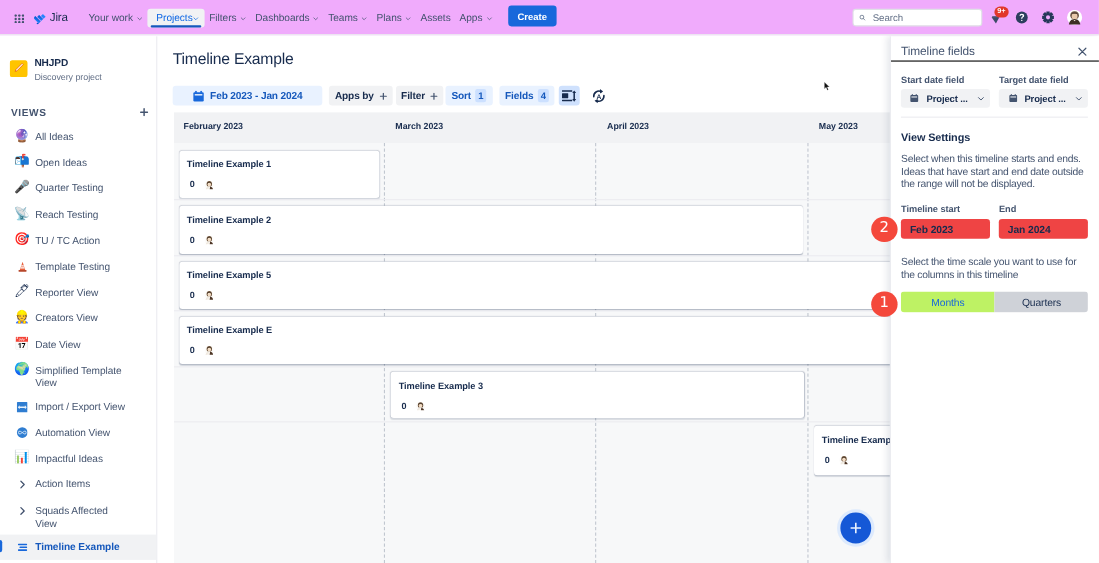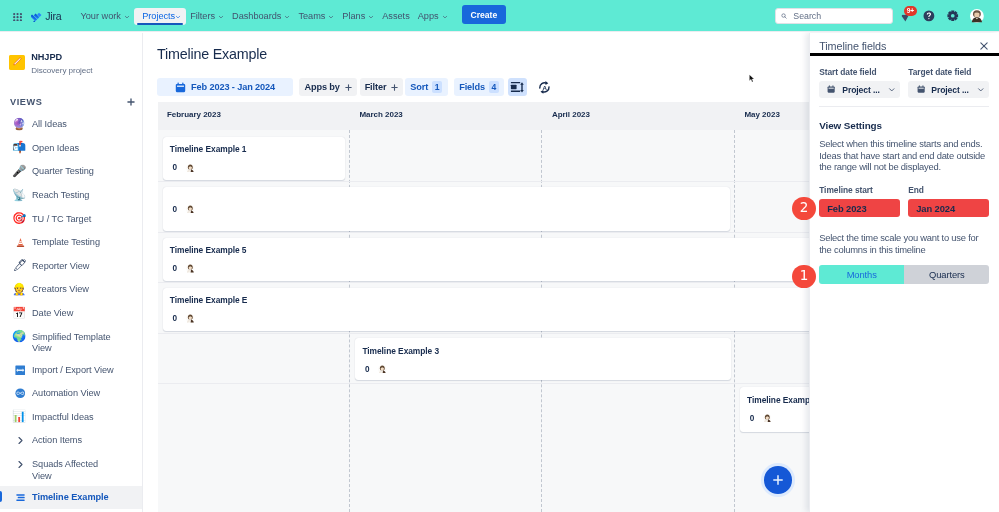--- a/index.html
+++ b/index.html
@@ -1,21 +1,21 @@
 <!DOCTYPE html>
 <html><head>
 <meta charset="utf-8">
 <title>Timeline Example - Jira</title>
 <style>
   *{box-sizing:border-box;margin:0;padding:0}
   html,body{width:999px;height:512px;overflow:hidden}
   body{font-family:"Liberation Sans",sans-serif;font-size:12px;color:#172B4D;background:#fff;-webkit-font-smoothing:antialiased;text-rendering:optimizeLegibility}
 
   
-  .topnav{position:absolute;left:0;top:0;width:999px;height:32px;background:#5eead4;border-bottom:1px solid #EBECF0;display:flex;align-items:center;z-index:30}
+  .topnav{position:absolute;left:0;top:0;width:999px;height:32px;background:#f0abfc;border-bottom:1px solid #EBECF0;display:flex;align-items:center;z-index:30}
   .appsw{position:absolute;left:13px;top:12.5px;width:9.1px;height:8.4px;display:flex;align-items:center;justify-content:center;border-radius:3px;cursor:pointer}
   .appsw svg{display:block}
   .jiralogo{position:absolute;left:31.2px;top:11px;display:flex;align-items:center;gap:3.4px;height:11px;cursor:pointer}
   .jiralogo .lg{width:10.7px;height:10.7px;display:block;margin-top:0.8px}
   .jiralogo .tx{font-size:10.6px;font-weight:400;color:#172B4D;letter-spacing:-.2px;line-height:11px}
   .navitems{position:absolute;left:76.5px;top:0;display:flex;align-items:center;height:32px}
   .navitem{position:relative;display:flex;align-items:center;gap:3px;height:32px;padding:0 4.0px;font-size:9.2px;color:#42526E;cursor:pointer;white-space:nowrap;letter-spacing:-.02px}
   .navitem.sel{color:#0C66E4;font-weight:500}
   .navitem .ul{position:absolute;left:3px;right:3px;bottom:0;height:2px;background:#1558BC;border-radius:1px}
   .chev{width:6px;height:6px;display:block;margin-top:1px}
@@ -64,39 +64,39 @@
   .vline{position:absolute;top:0;bottom:0;width:0;border-left:1px dashed #C1C7D0}
   .card{position:absolute;background:#fff;border-radius:3px;box-shadow:0 1px 1px rgba(9,30,66,.13),0 0 1px rgba(9,30,66,.18);padding:8.3px 10px 0 7px;overflow:hidden}
   .card .ct{font-size:8.4px;font-weight:700;color:#172B4D;line-height:9px;white-space:nowrap;letter-spacing:-.05px}
   .card .cm{display:flex;align-items:center;gap:8.5px;margin-top:9px;padding-left:2.7px}
   .card .cm .num{font-size:8.2px;color:#172B4D;font-weight:600;line-height:9px}
   .rowsep{position:absolute;left:0;width:1200px;height:1px;background:#EBECF0}
   .fab{position:absolute;width:27.7px;height:27.7px;border-radius:50%;background:#1558D6;display:flex;align-items:center;justify-content:center;box-shadow:0 0 0 3px rgba(219,233,253,.95);cursor:pointer;z-index:8}
 
   
   .rpanel{position:absolute;right:0;top:33px;width:190px;bottom:0;background:#fff;box-shadow:-3px 0 6px rgba(9,30,66,.10);border-left:1px solid #EBECF0;z-index:20}
-  .rphead{height:18px;display:flex;align-items:center;padding:0 9.6px 0 9.2px;border-bottom:3px solid #000000;margin-top:5px;padding-bottom:0}
+  .rphead{height:18px;display:flex;align-items:center;padding:0 9.6px 0 9.2px;border-bottom:1px solid #000000;margin-top:5px;padding-bottom:0}
   .rphead .t{font-size:10.8px;font-weight:500;color:#44546F;flex:1;letter-spacing:-.1px}
   .rpbody{padding:11.5px 9.6px 0 9.2px}
   .fgrp{display:flex;gap:7.8px}
   .fld{flex:1;min-width:0}
   .flbl{font-size:8.4px;font-weight:700;color:#44546F;margin-bottom:4.6px;white-space:nowrap;letter-spacing:-.05px;line-height:9px}
   .sel{height:17px;background:#F1F2F4;border-radius:3px;display:flex;align-items:center;gap:0;padding:0 5px 0 8.3px;cursor:pointer}
   .sel .spc{flex:1}
   .sel .v{font-size:8.6px;color:#172B4D;font-weight:700;flex:0 0 auto;overflow:hidden;white-space:nowrap;margin-left:6.5px;letter-spacing:-.1px}
   .hr{height:1px;background:#EBECF0;margin:8px 0 0 0}
   .sectitle{font-size:9.9px;font-weight:700;color:#172B4D;margin:13px 0 0 0;line-height:11px;letter-spacing:-.1px}
   .desc{font-size:9.4px;color:#44546F;line-height:11.6px;letter-spacing:-.22px;margin-top:7px}
   .dgrp{display:flex;gap:7.8px;margin-top:13px}
   .dfld{flex:1}
   .dlbl{font-size:8.4px;font-weight:700;color:#44546F;margin-bottom:4.6px;line-height:9px;letter-spacing:-.05px}
   .dval{height:18px;background:#ef4444;border-radius:3px;display:flex;align-items:center;padding:0 8px;font-size:9.4px;color:#172B4D;font-weight:600;cursor:pointer;letter-spacing:-.1px}
   .seg{display:flex;margin-top:9px;border-radius:3px;overflow:hidden}
   .seg .sg{flex:1;height:19.5px;display:flex;align-items:center;justify-content:center;font-size:9.4px;cursor:pointer;letter-spacing:-.1px}
-  .seg .sg.on{background:#5eead4;color:#1868DB;font-weight:500}
+  .seg .sg.on{background:#bef264;color:#1868DB;font-weight:500}
   .seg .sg.off{background:#CFD2D8;color:#172B4D;font-weight:400}
   .stepbadge{position:absolute;width:23.5px;height:23.5px;border-radius:50%;background:#F4483B;color:#fff;font-size:13.5px;font-weight:400;display:flex;align-items:center;justify-content:center;z-index:26;font-family:"DejaVu Sans",sans-serif;line-height:1;padding-bottom:1px}
 
   .cursor{position:absolute;width:6px;height:9px;z-index:40;pointer-events:none}
 </style>
 </head>
 <body>
 
 <div class="topnav">
   <div class="appsw">
@@ -254,21 +254,21 @@
       <div class="nvi">
         <span class="ico">🎤</span>
         <span class="tl">Quarter Testing</span>
       </div>
       <div class="nvi">
         <span class="ico">📡</span>
         <span class="tl">Reach Testing</span>
       </div>
       <div class="nvi">
         <span class="ico">🎯</span>
-        <span class="tl">TU / TC Target</span>
+        <span class="tl">TU / TC Action</span>
       </div>
       <div class="nvi">
         <span class="ico">
           <svg width="11" height="11" viewBox="0 0 16 16">
             <path d="M8 1.4 L11.6 12.4 H4.4z" fill="#E8603C"></path>
             <path d="M6.55 6 h2.9 l.55 1.7 h-4z" fill="#fff"></path>
             <path d="M5.75 8.5 h4.5 l.55 1.7 h-5.6z" fill="#fff"></path>
             <rect x="2.6" y="12.4" width="10.8" height="2.2" rx="1" fill="#B7472B"></rect>
           </svg>
         </span>
@@ -425,20 +425,21 @@
                 <ellipse cx="8" cy="6.9" rx="3.0" ry="3.4" fill="#f2dcc4"></ellipse>
                 <path d="M4.4 5.4 C4.6 2.3 11.4 2.2 11.6 5.6 C10.0 3.6 6.0 3.7 4.4 5.4z" fill="#3a2a1d"></path>
                 <path d="M1.6 15.7 C2.2 12.4 4.7 10.2 8 10.2 C11.3 10.2 13.8 12.4 14.4 15.7z" fill="#f6f1ea"></path>
                 <path d="M9.4 10.4 C12.0 11.1 13.9 12.9 14.4 15.7 L8.6 15.7z" fill="#4b3425"></path>
                 <path d="M2.2 14.0 C3.0 12.0 4.6 10.7 6.4 10.3 L6.9 12.4 L4.0 15.7 L1.8 15.7z" fill="#efe9e0"></path>
               </svg>
             </span>
           </div>
         </div>
         <div class="card" style="left: 5.3px; top: 57.4px; width: 567.7px; height: 43.4px;">
+          <div class="ct">Timeline Example 2</div>
           <div class="cm">
             <span class="num">0</span>
             <span style="width:8.6px;height:8.6px;display:inline-flex">
               <svg width="8.6" height="8.6" viewBox="0 0 16 16">
                 <circle cx="8" cy="8" r="8" fill="#fcfbf9"></circle>
                 <path d="M3.4 6.6 C3.4 3.0 5.4 1.1 8 1.1 C10.6 1.1 12.6 3.0 12.6 6.6 C12.6 8.5 11.6 9.8 10.3 10.3 L5.7 10.3 C4.4 9.8 3.4 8.5 3.4 6.6z" fill="#6a5038"></path>
                 <ellipse cx="8" cy="6.9" rx="3.0" ry="3.4" fill="#f2dcc4"></ellipse>
                 <path d="M4.4 5.4 C4.6 2.3 11.4 2.2 11.6 5.6 C10.0 3.6 6.0 3.7 4.4 5.4z" fill="#3a2a1d"></path>
                 <path d="M1.6 15.7 C2.2 12.4 4.7 10.2 8 10.2 C11.3 10.2 13.8 12.4 14.4 15.7z" fill="#f6f1ea"></path>
                 <path d="M9.4 10.4 C12.0 11.1 13.9 12.9 14.4 15.7 L8.6 15.7z" fill="#4b3425"></path>

